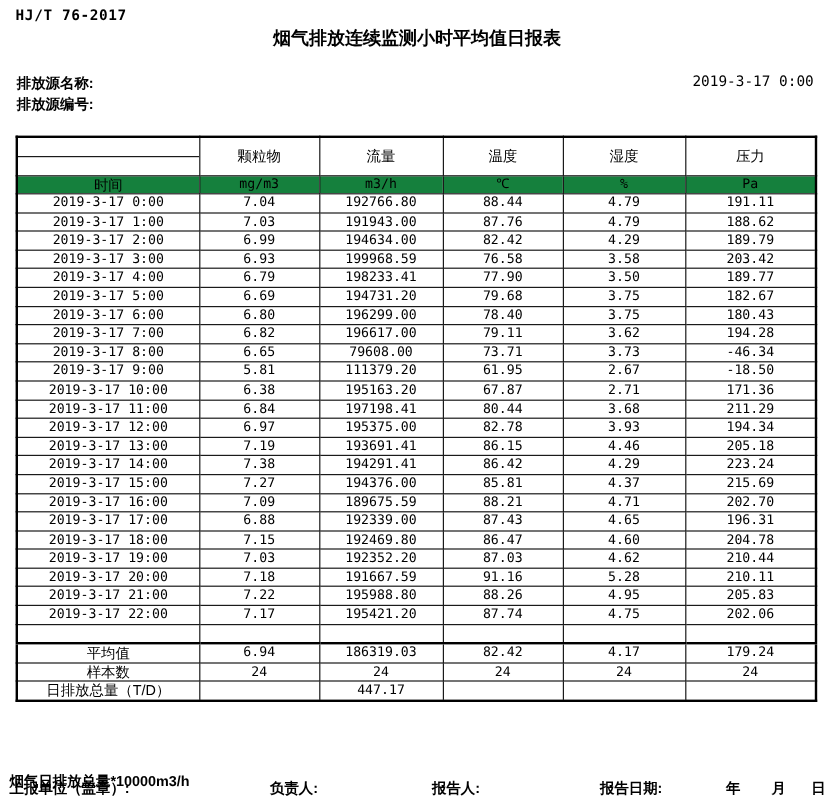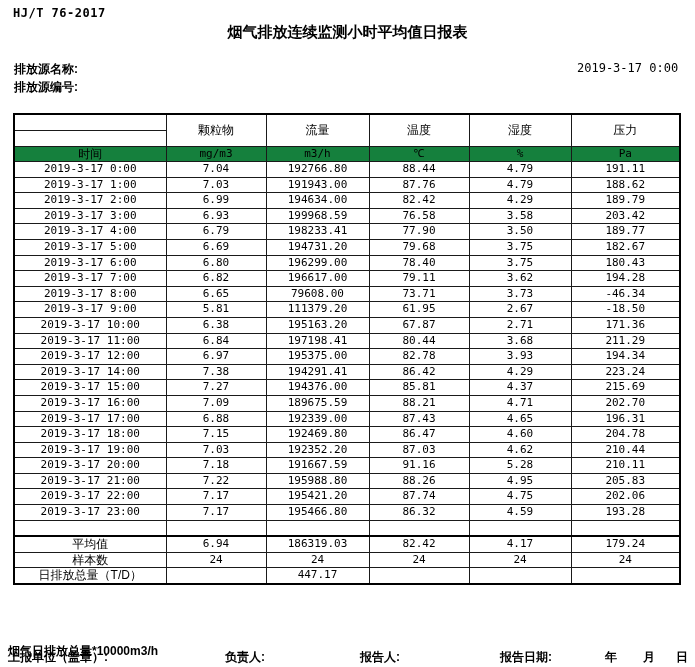--- a/index.html
+++ b/index.html
@@ -198,20 +198,28 @@
       </tr>
       <tr>
         <td class="label-cell">2019-3-17 12:00</td>
         <td>6.97</td>
         <td>195375.00</td>
         <td>82.78</td>
         <td>3.93</td>
         <td>194.34</td>
       </tr>
       <tr>
+        <td class="label-cell">2019-3-17 13:00</td>
+        <td>7.19</td>
+        <td>193691.41</td>
+        <td>86.15</td>
+        <td>4.46</td>
+        <td>205.18</td>
+      </tr>
+      <tr>
         <td class="label-cell">2019-3-17 14:00</td>
         <td>7.38</td>
         <td>194291.41</td>
         <td>86.42</td>
         <td>4.29</td>
         <td>223.24</td>
       </tr>
       <tr>
         <td class="label-cell">2019-3-17 15:00</td>
         <td>7.27</td>
@@ -268,28 +276,20 @@
         <td>4.95</td>
         <td>205.83</td>
       </tr>
       <tr>
         <td class="label-cell">2019-3-17 22:00</td>
         <td>7.17</td>
         <td>195421.20</td>
         <td>87.74</td>
         <td>4.75</td>
         <td>202.06</td>
-      </tr>
-      <tr>
-        <td class="label-cell">2019-3-17 23:00</td>
-        <td>7.17</td>
-        <td>195466.80</td>
-        <td>86.32</td>
-        <td>4.59</td>
-        <td>193.28</td>
       </tr>
       <tr class="spacer-row">
         <td class="label-cell"></td>
         <td></td>
         <td></td>
         <td></td>
         <td></td>
         <td></td>
       </tr>
       <tr class="summary-row first-summary">

